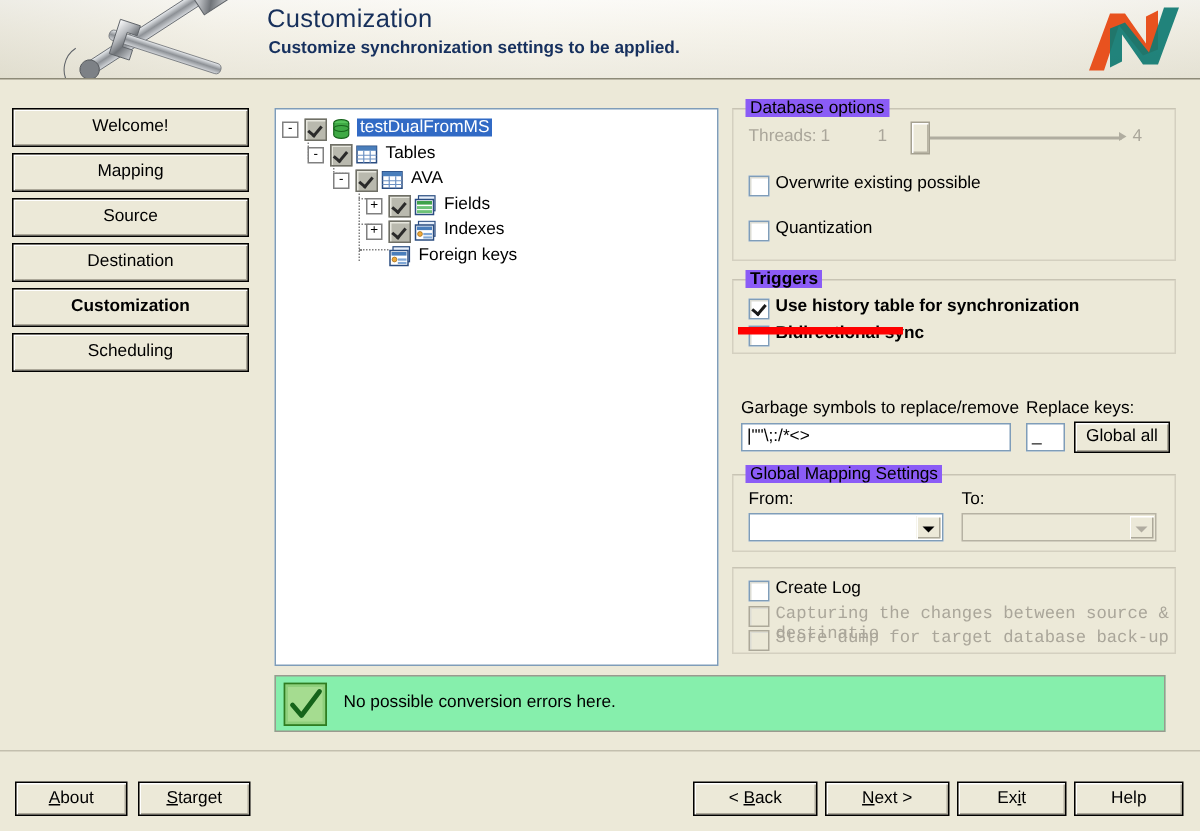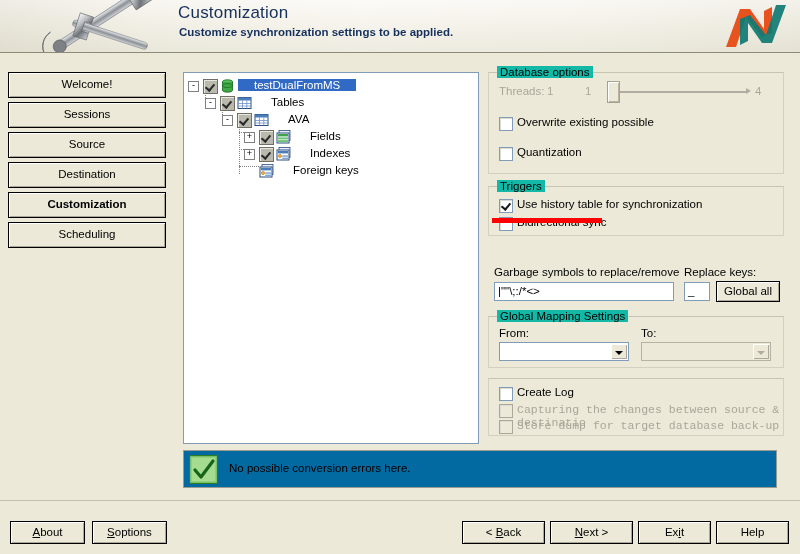--- a/index.html
+++ b/index.html
@@ -61,31 +61,31 @@
   .tnode{position:absolute;height:17px;white-space:nowrap;font-size:11.5px;}
   .tw{position:absolute;top:3px;width:9px;height:9px;border:1px solid #808080;background:#fff;
       font-size:9px;line-height:7px;text-align:center;color:#000;cursor:pointer;font-family:"Liberation Sans",sans-serif;}
   .tchk{position:absolute;top:1px;width:13px;height:13px;background:#b9b9ae;border:1px solid #6f6f66;
       box-shadow:inset 1px 1px 0 #e7e7de;cursor:pointer;}
   .tchk:after{
     content:"";position:absolute;left:3px;top:2px;width:4px;height:7px;
     border:solid #2a2a2a;border-width:0 2px 2px 0;transform:rotate(40deg);
   }
   .ticon{position:absolute;top:1px;width:15px;height:14px;}
-  .tlabel{position:absolute;top:1px;font-size:11.5px;color:#000;padding:0 16px;}
+  .tlabel{position:absolute;top:1px;font-size:11.5px;color:#000;padding:0 2px;}
   .tlabel.sel{background:#316ac5;color:#fff;}
   .tdash{position:absolute;border-left:1px dotted #808080;}
   .tdashh{position:absolute;border-top:1px dotted #808080;}
 
   
   .right{position:absolute;left:488px;top:72px;width:296px;}
 
   .grp{position:relative;border:1px solid #d4d0c0;border-top:1px solid #c8c4b4;}
   .grp-title{
-    position:absolute;top:-7px;left:8px;background:#14b8a6;
+    position:absolute;top:-7px;left:8px;background:#8b5cf6;
     padding:0 3px;font-size:11.5px;color:#000;
   }
 
   .chk{
     position:absolute;width:12px;height:12px;background:#fff;
     border:1px solid #7f9db9;box-shadow:inset 1px 1px 0 #dcdcd4;
     cursor:pointer;
   }
   .chk.checked:after{
     content:"";position:absolute;left:3px;top:1px;width:4px;height:7px;
@@ -130,21 +130,21 @@
   }
   .combo.dis .combo-arrow:after{border-top-color:#b0aca0;}
   .lbl{position:absolute;font-size:11.5px;color:#000;}
 
   
   .redbar{position:absolute;background:#ff0000;}
 
   
   .status{
     position:absolute;left:183px;top:450px;width:594px;height:38px;
-    background:#0369a1;border:1px solid #9a9a8f;box-sizing:border-box;
+    background:#86efac;border:1px solid #9a9a8f;box-sizing:border-box;
   }
   .status-icon{position:absolute;left:5px;top:4px;width:29px;height:29px;}
   .status-text{position:absolute;left:45px;top:11px;font-size:11.5px;color:#000;}
 
   
   .footer{
     position:absolute;left:0;top:500px;width:800px;height:54px;
     background:#ece9d8;border-top:1px solid #c3bfae;
   }
   .fbtn{
@@ -194,21 +194,21 @@
     <div class="hdr-sub">Customize synchronization settings to be applied.</div>
 
     <svg class="logo" viewBox="0 0 72 46">
       <path d="M6 44 L20 6 L30 6 L44 26 L44 8 L52 4 L52 30 L42 34 L26 14 L16 44 Z" fill="#e8521f"></path>
       <path d="M66 2 L52 40 L42 40 L28 20 L28 38 L20 42 L20 16 L30 12 L46 32 L56 2 Z" fill="#0f7a72" opacity=".92"></path>
     </svg>
   </div>
 
   <div class="nav">
     <div class="nav-btn">Welcome!</div>
-    <div class="nav-btn">Sessions</div>
+    <div class="nav-btn">Mapping</div>
     <div class="nav-btn">Source</div>
     <div class="nav-btn">Destination</div>
     <div class="nav-btn active">Customization</div>
     <div class="nav-btn">Scheduling</div>
   </div>
 
   <div class="tree-panel">
 
     <div class="tdash" style="left:21px;top:16px;height:17px;"></div>
     <div class="tdash" style="left:38px;top:33px;height:17px;"></div>
@@ -311,21 +311,21 @@
       <div class="sl-arrow" style="left:257px;top:15px;"></div>
       <div class="sl-thumb" style="left:118px;top:8px;"></div>
 
       <div class="chk" style="left:10px;top:44px;"></div>
       <span class="clab" style="left:28px;top:43px;">Overwrite existing possible</span>
 
       <div class="chk" style="left:10px;top:74px;"></div>
       <span class="clab" style="left:28px;top:73px;">Quantization</span>
     </div>
 
-    <div class="grp" style="margin-top:12px;height:48px;">
+    <div class="grp" style="margin-top:12px;height:48px;font-weight:bold;">
       <span class="grp-title">Triggers</span>
 
       <div class="chk checked" style="left:10px;top:12px;"></div>
       <span class="clab" style="left:28px;top:11px;">Use history table for synchronization</span>
 
       <div class="chk" style="left:10px;top:30px;"></div>
       <span class="clab" style="left:28px;top:29px;">Bidirectional sync</span>
     </div>
 
     <div style="position:relative;margin-top:30px;height:44px;">
@@ -374,21 +374,21 @@
       <path d="M6 15 L12 22 L24 6" fill="none" stroke="#15641a" stroke-width="3.2" stroke-linecap="round" stroke-linejoin="round"></path>
     </svg>
     <span class="status-text">No possible conversion errors here.</span>
   </div>
 
   <div class="footer">
     <div class="fbtn" style="left:10px;width:75px;">
       <u>A</u><span>bout</span>
     </div>
     <div class="fbtn" style="left:92px;width:75px;">
-      <u>S</u><span>options</span>
+      <u>S</u><span>target</span>
     </div>
     <div class="fbtn" style="left:462px;width:83px;">
       &lt; <u>B</u><span>ack</span>
     </div>
     <div class="fbtn" style="left:550px;width:83px;">
       <u>N</u><span>ext &gt;</span>
     </div>
     <div class="fbtn" style="left:638px;width:73px;">
       <span>Ex</span><u>i</u><span>t</span>
     </div>

